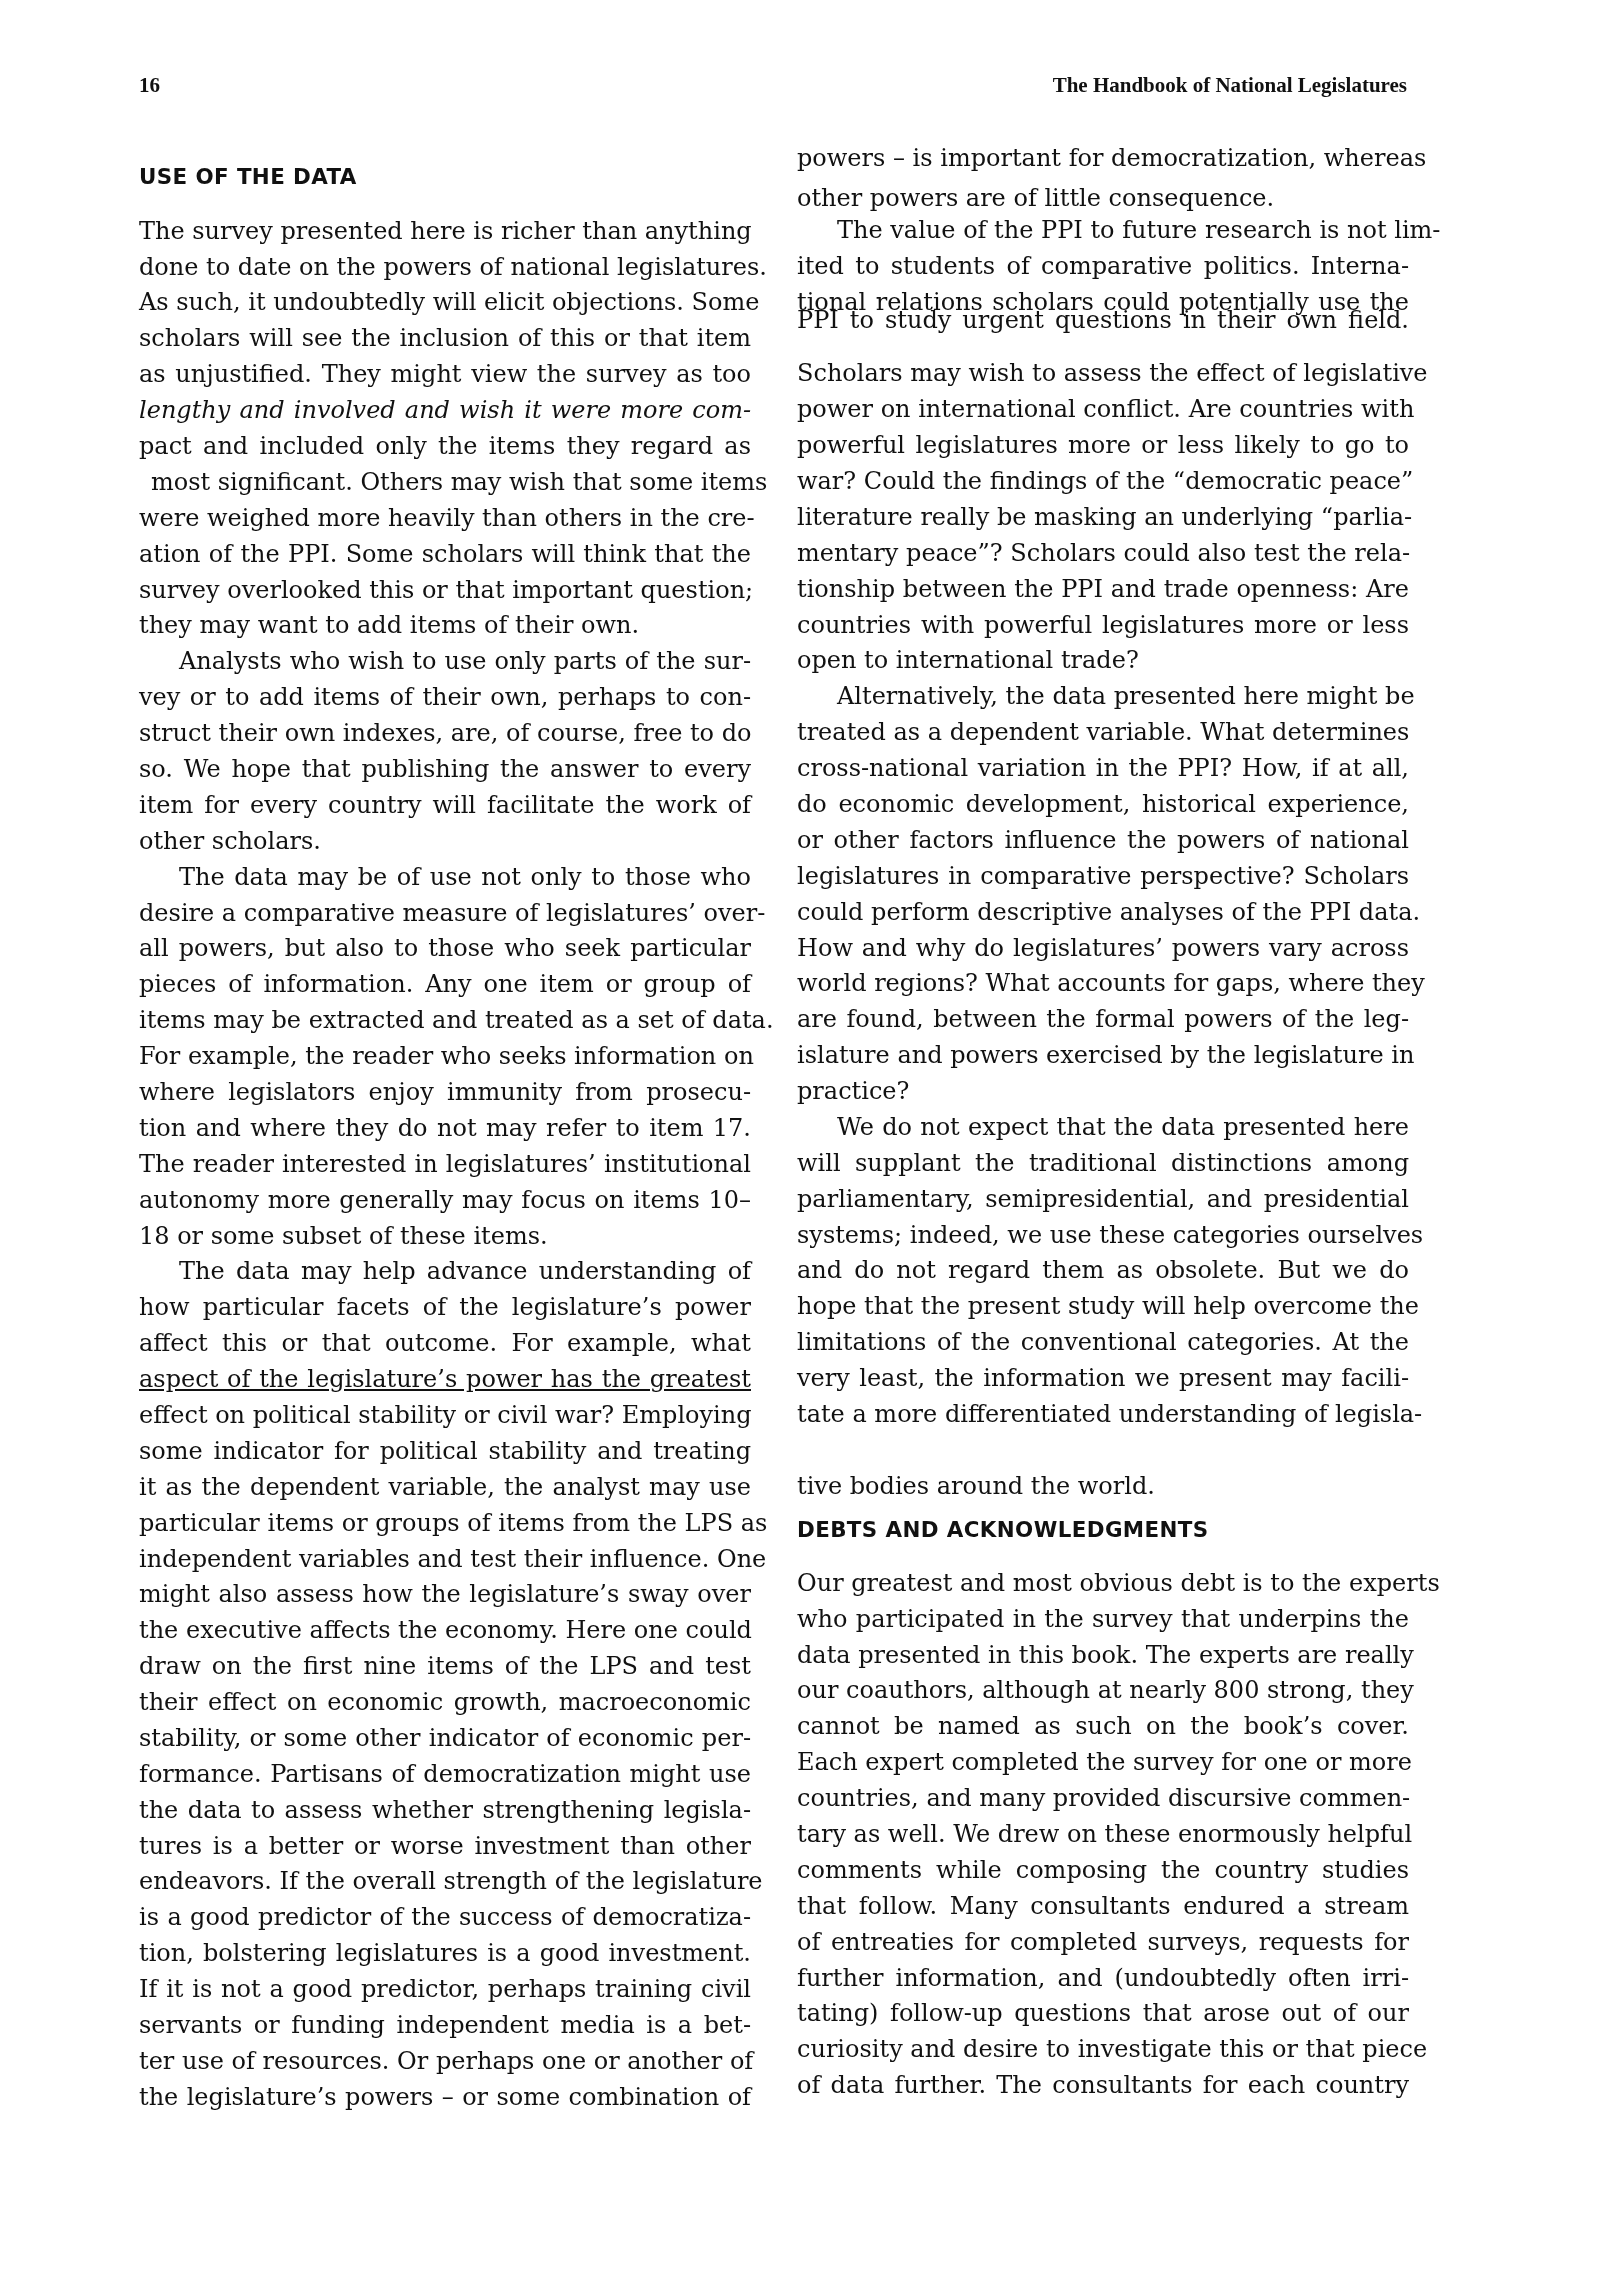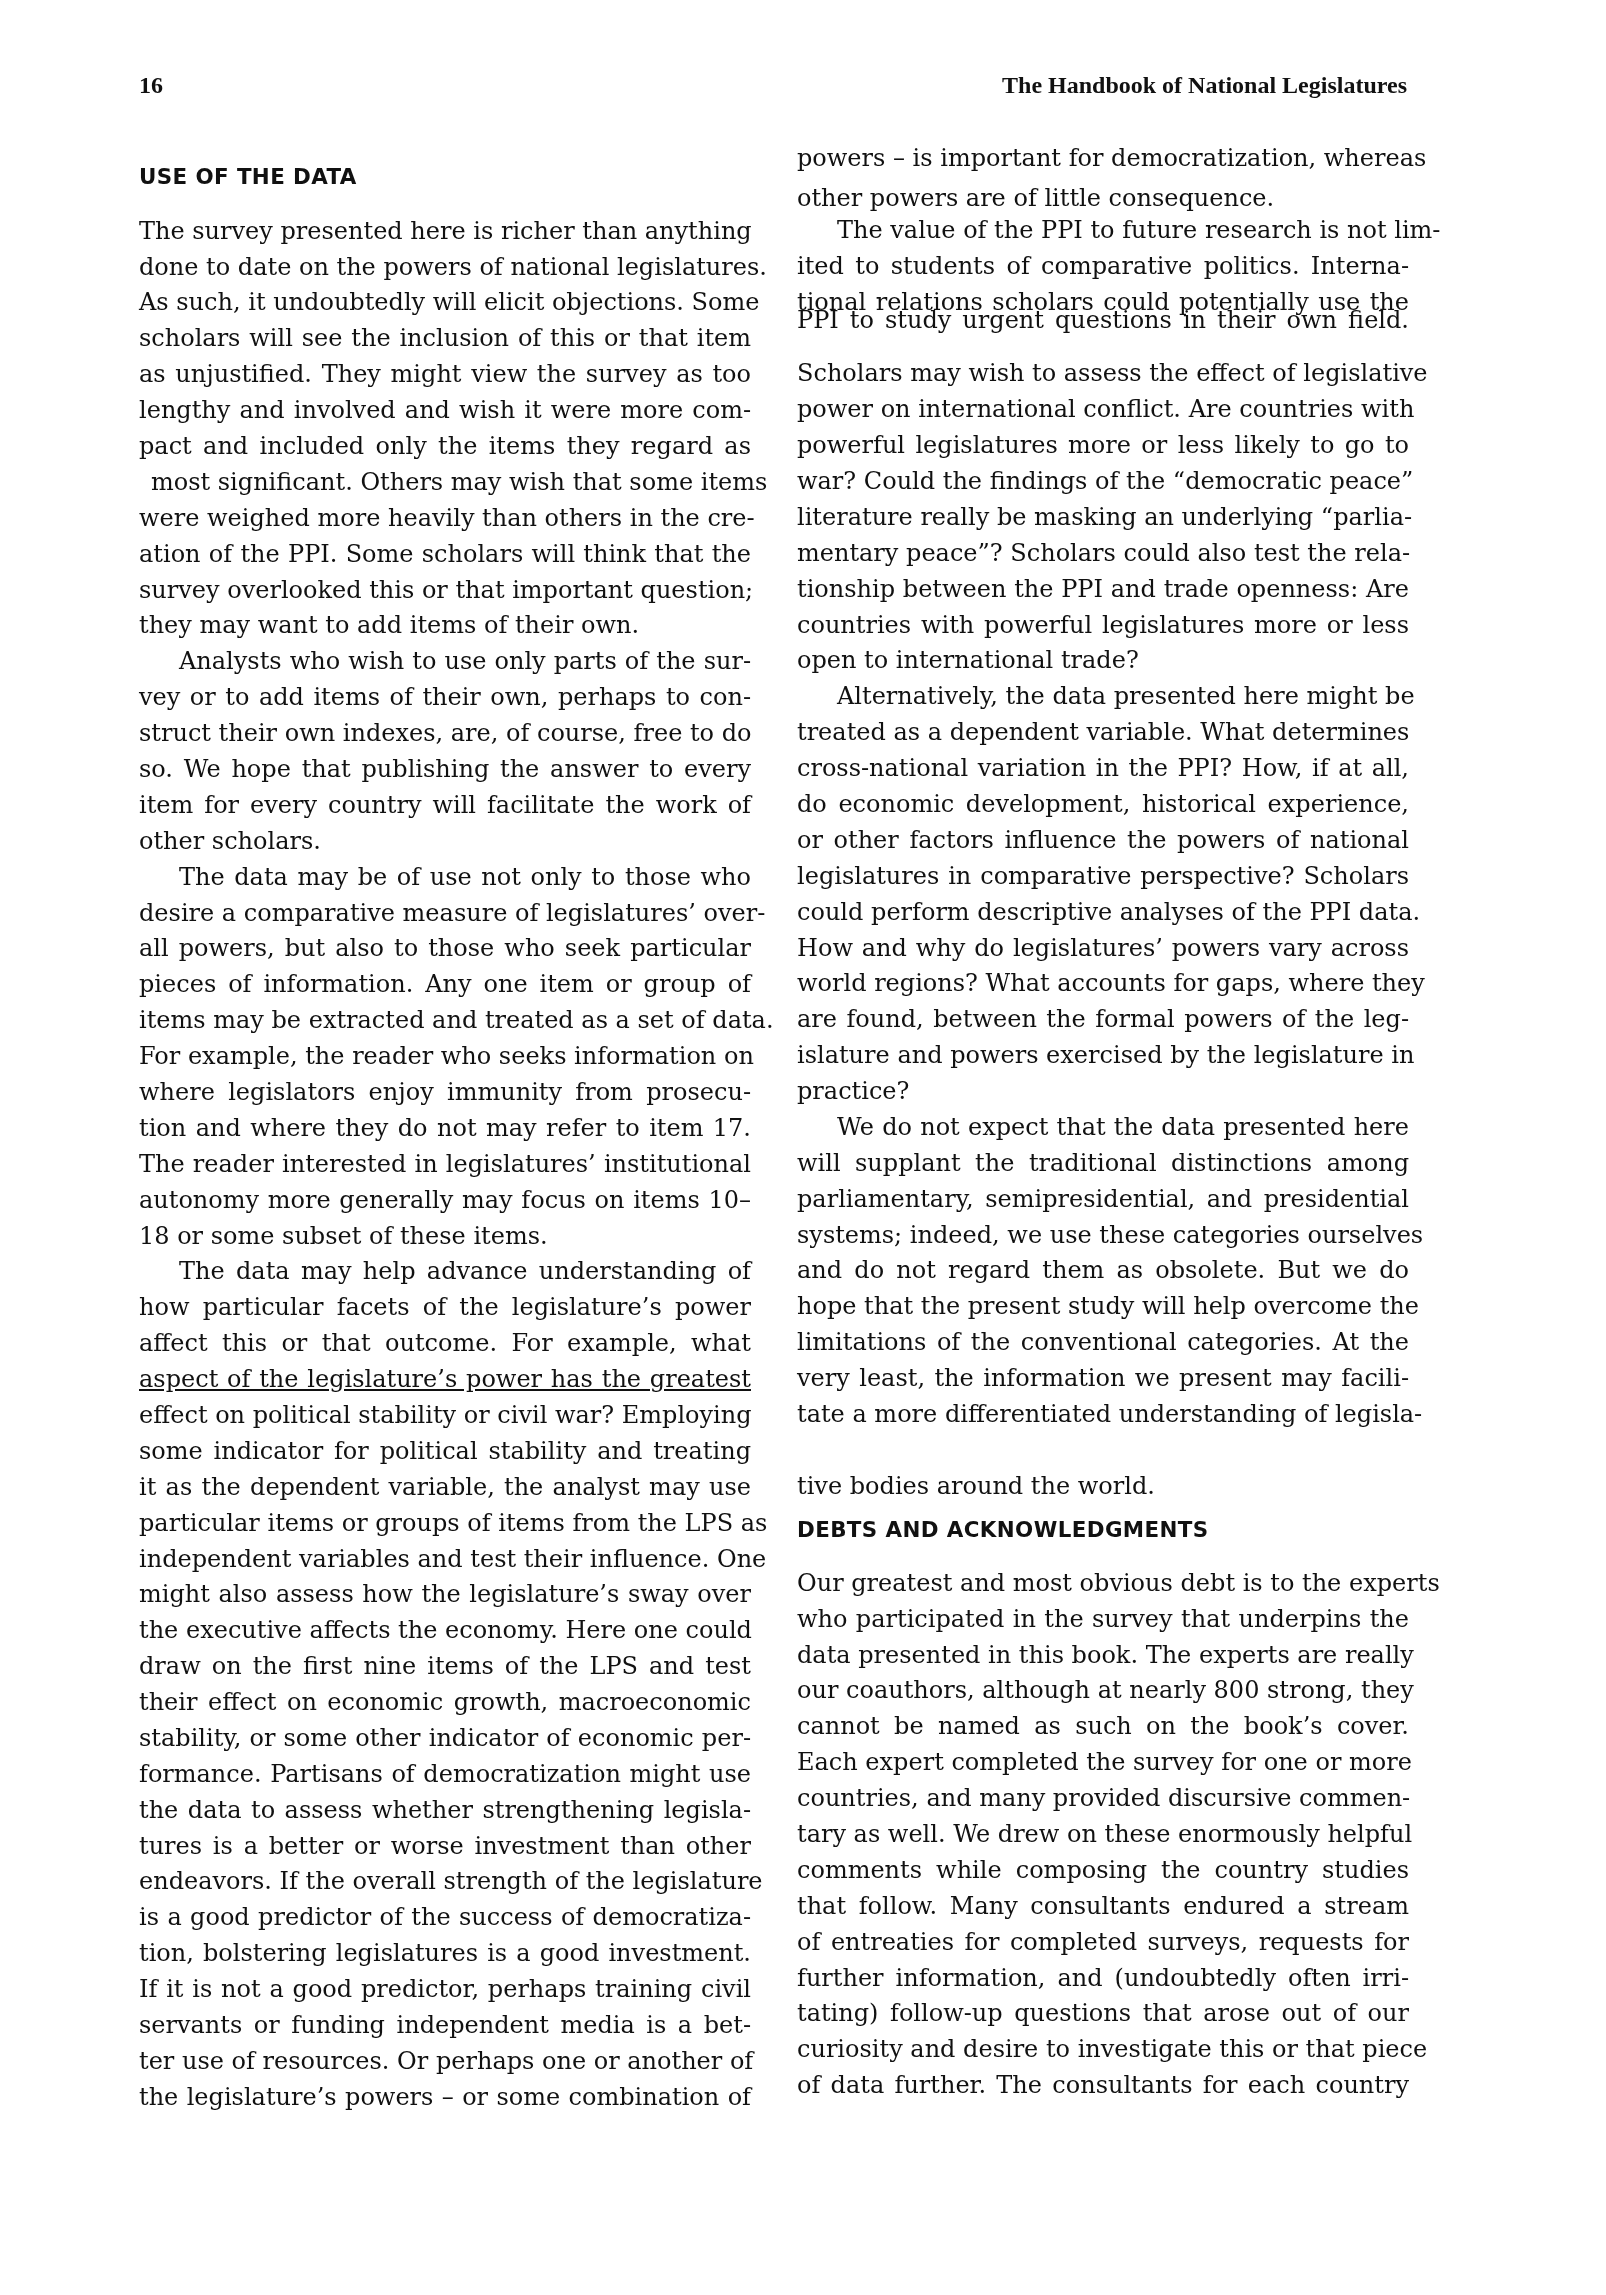--- a/index.html
+++ b/index.html
@@ -1,17 +1,17 @@
 <!DOCTYPE html>
 <html style="font-size:12.2px"><head>
 <meta charset="utf-8">
 <style>
   html, body { margin: 0; padding: 0; background: #ffffff; }
   body { width: 1607px; height: 2295px; position: relative; overflow: hidden; color: #111111; }
-  .running-head { position: absolute; top: 70px; font-family: "Liberation Serif", "DejaVu Serif", serif; font-weight: bold; font-size: 24px; line-height: 31px; color: #111; }
+  .running-head { position: absolute; top: 70px; font-family: "Liberation Serif", "DejaVu Serif", serif; font-weight: bold; font-size: 21px; line-height: 31px; color: #111; }
   #page-number { left: 139px; }
   #book-title { right: 200px; text-align: right; }
   .col { position: absolute; width: 612px; }
   #col-left { left: 139px; top: 0; }
   #col-right { left: 797px; top: 0; }
   .section-heading { position: absolute; left: 0; font-family: "DejaVu Sans", "Liberation Sans", sans-serif; font-weight: bold; font-size: 21.4px; letter-spacing: 0.4px; line-height: 26px; white-space: nowrap; color: #111; }
   .line { position: absolute; left: 0; width: 612px; height: 36px; font-family: "DejaVu Serif", "Liberation Serif", serif; font-size: 24px; line-height: 36px; white-space: nowrap; text-align: justify; text-align-last: justify; color: #111; }
   .line.last { text-align-last: left; }
   .line.indent { padding-left: 40px; width: 572px; }
 </style>
@@ -21,21 +21,21 @@
 <div class="running-head" id="page-number">16</div>
 <div class="running-head" id="book-title">The Handbook of National Legislatures</div>
 
 <div class="col" id="col-left">
   <div class="section-heading" id="heading-left" style="top: 164px;">USE OF THE DATA</div>
 <div class="line" style="top: 213px;">The survey presented here is richer than anything</div>
     <div class="line" style="top: 249px;">done to date on the powers of national legislatures.</div>
     <div class="line" style="top: 284px;">As such, it undoubtedly will elicit objections. Some</div>
     <div class="line" style="top: 320px;">scholars will see the inclusion of this or that item</div>
     <div class="line" style="top: 356px;">as unjustified. They might view the survey as too</div>
-    <div class="line" style="top: 392px;">lengthy and involved and wish it were more com-</div>
+    <div class="line" style="top: 392px; font-style: italic;">lengthy and involved and wish it were more com-</div>
     <div class="line" style="top: 428px;">pact and included only the items they regard as</div>
     <div class="line" style="top: 464px; margin-left: 12px;">most significant. Others may wish that some items</div>
     <div class="line" style="top: 500px;">were weighed more heavily than others in the cre-</div>
     <div class="line" style="top: 536px;">ation of the PPI. Some scholars will think that the</div>
     <div class="line" style="top: 572px;">survey overlooked this or that important question;</div>
     <div class="line last" style="top: 607px;">they may want to add items of their own.</div>
     <div class="line indent" style="top: 643px;">Analysts who wish to use only parts of the sur-</div>
     <div class="line" style="top: 679px;">vey or to add items of their own, perhaps to con-</div>
     <div class="line" style="top: 715px;">struct their own indexes, are, of course, free to do</div>
     <div class="line" style="top: 751px;">so. We hope that publishing the answer to every</div>

